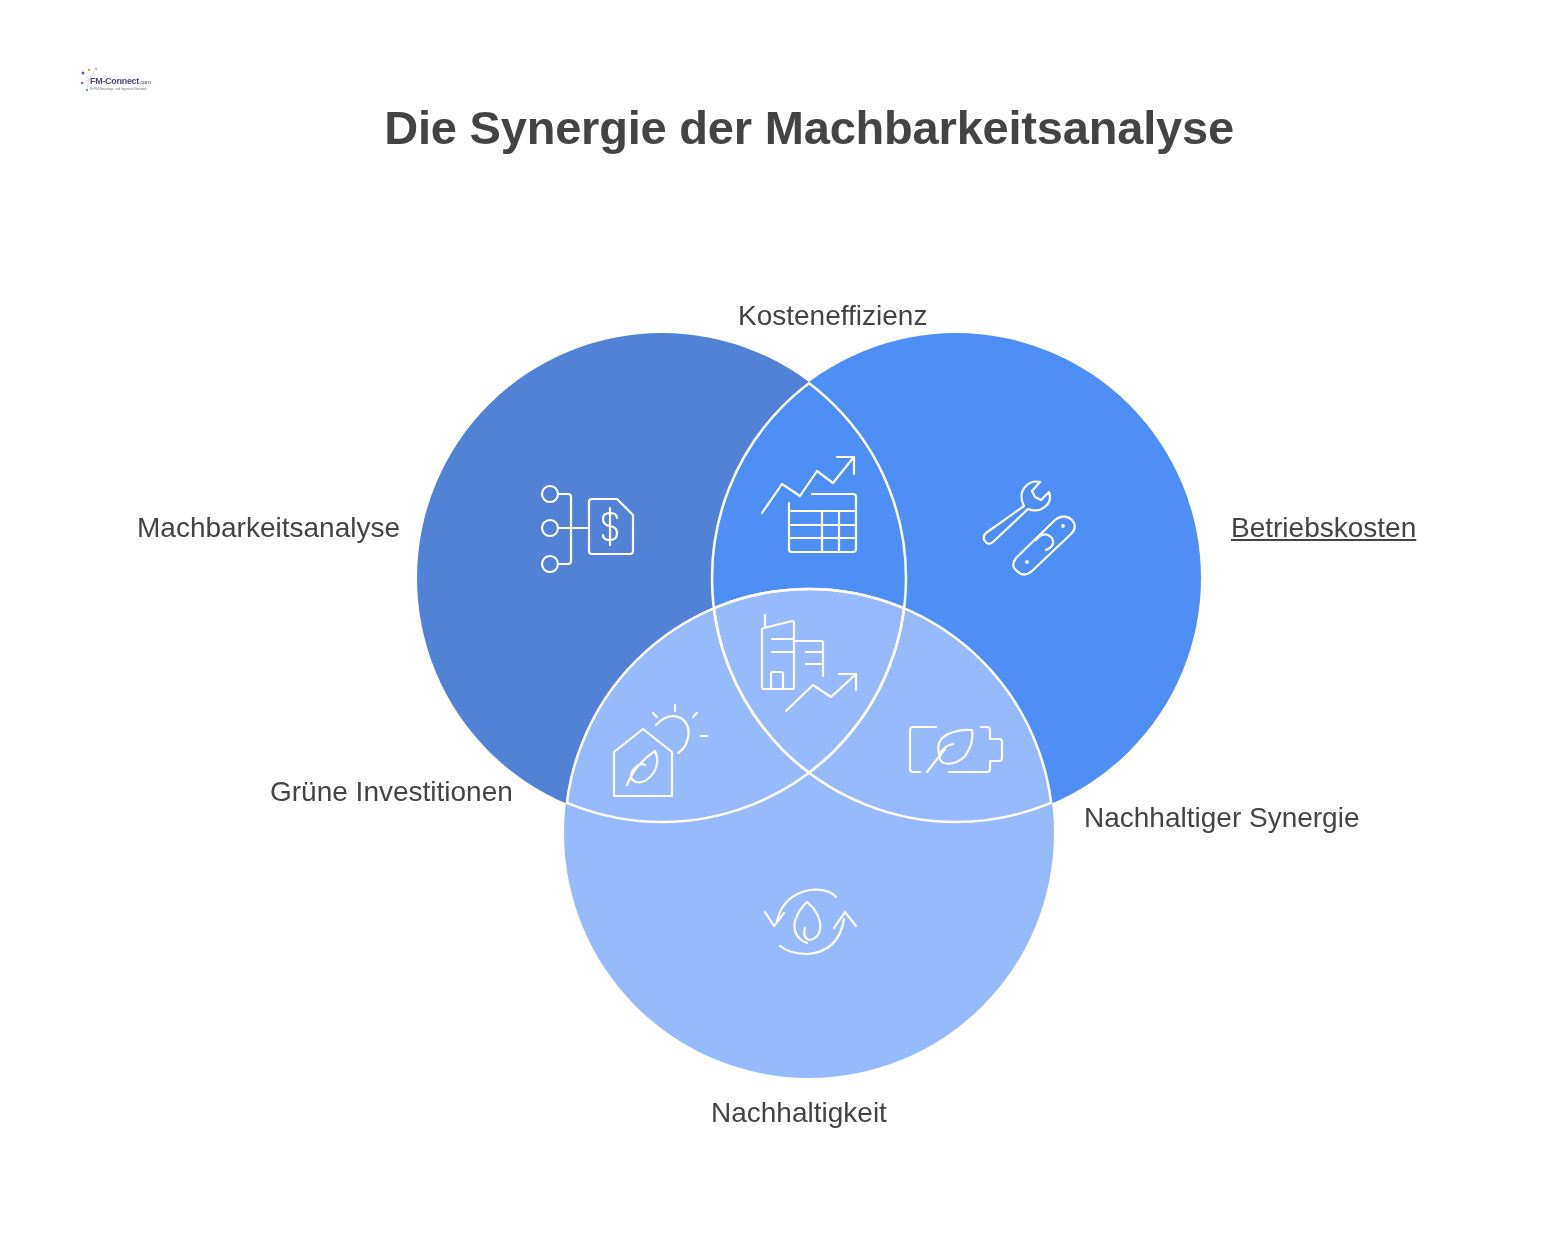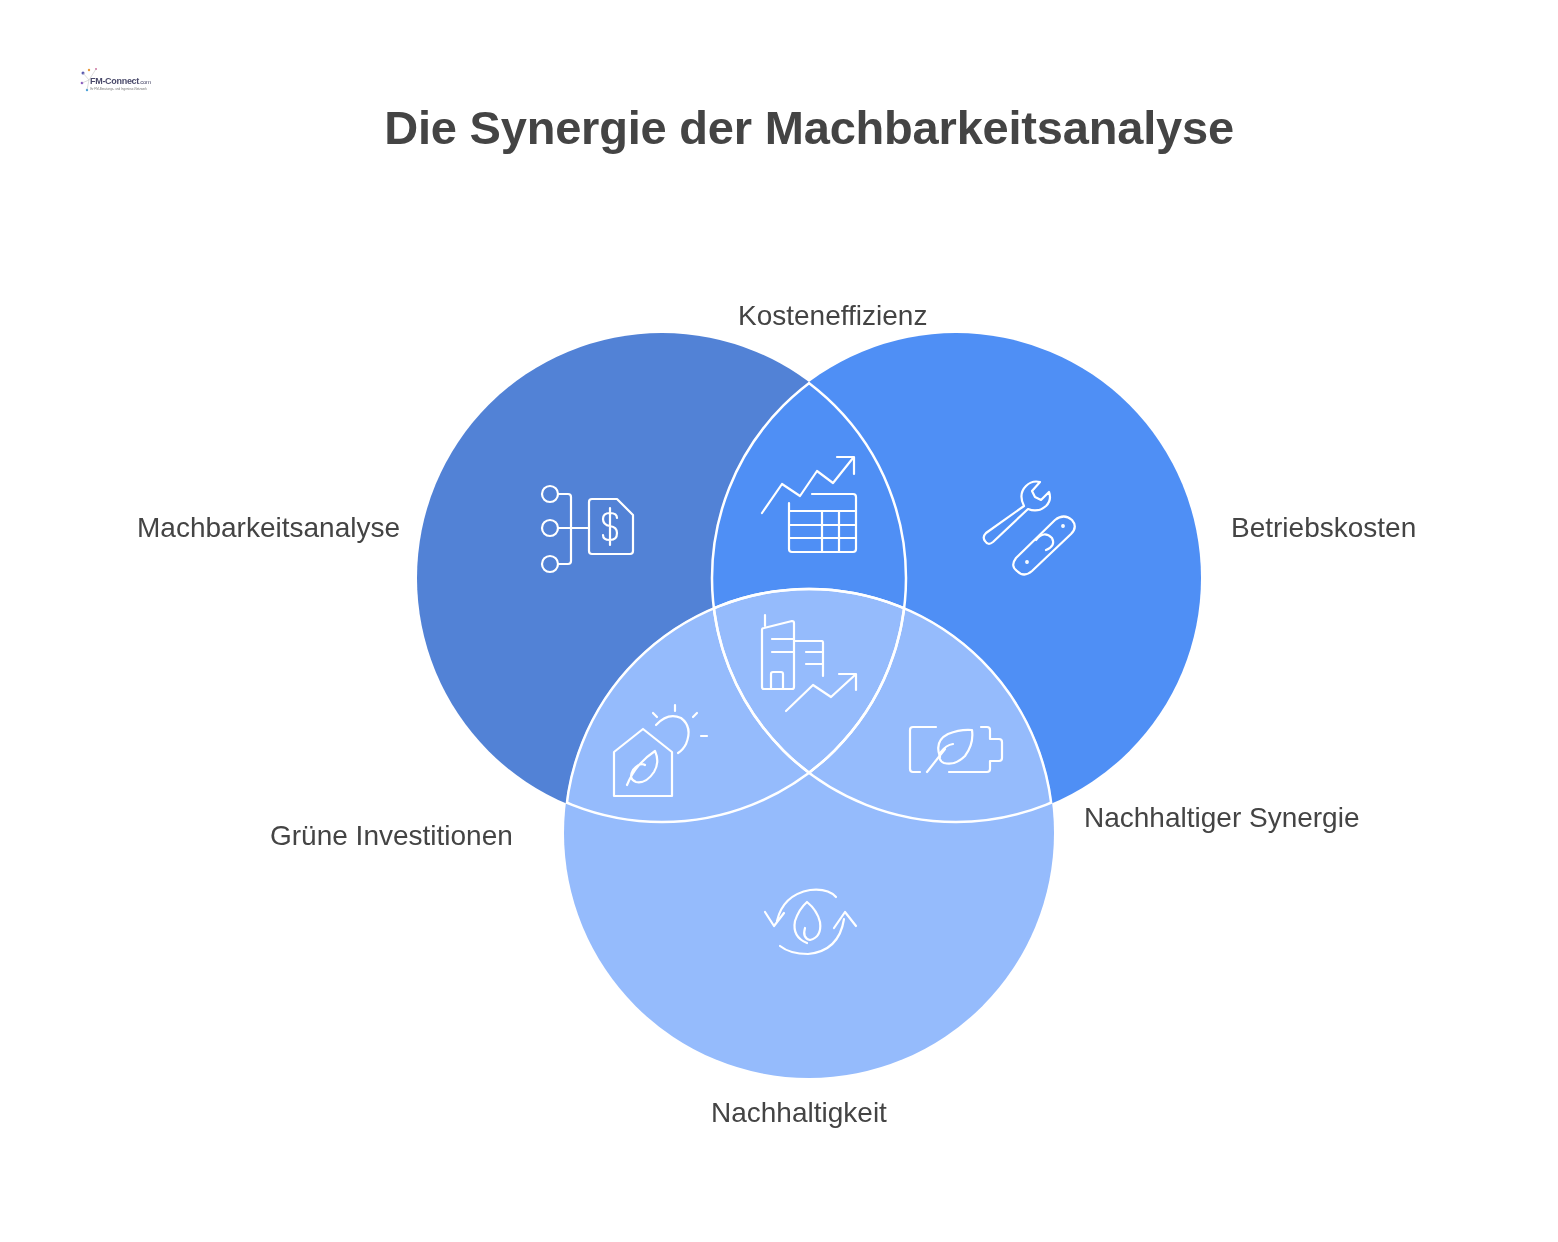--- a/index.html
+++ b/index.html
@@ -165,16 +165,16 @@
       <path d="M765 912 L774 926 L784 913"></path>
       <path d="M844 919 Q839 951 808 954 Q790 954 780 946"></path>
       <path d="M834 928 L845 912 L856 926"></path>
       <path d="M807 943 Q792 937 795 921 Q799 909 807 902 Q817 910 820 922 Q822 937 810 940 Q802 938 805 928"></path>
     </g>
   </g>
 </svg>
 
 <div class="label" style="left:738px; top:272px;margin-top:28px;">Kosteneffizienz</div>
 <div class="label" style="left:137px; top:512px;">Machbarkeitsanalyse</div>
-<div class="label" style="left:1231px; top:512px;">Betriebskosten</div>
-<div class="label" style="left:270px; top:820px;">Grüne Investitionen</div>
+<div class="label" style="left:1231px; top:512px;text-decoration:underline;">Betriebskosten</div>
+<div class="label" style="left:270px; top:776px;">Grüne Investitionen</div>
 <div class="label" style="left:1084px; top:802px;">Nachhaltiger Synergie</div>
 <div class="label" style="left:711px; top:1097px;">Nachhaltigkeit</div>
 
 </body></html>

